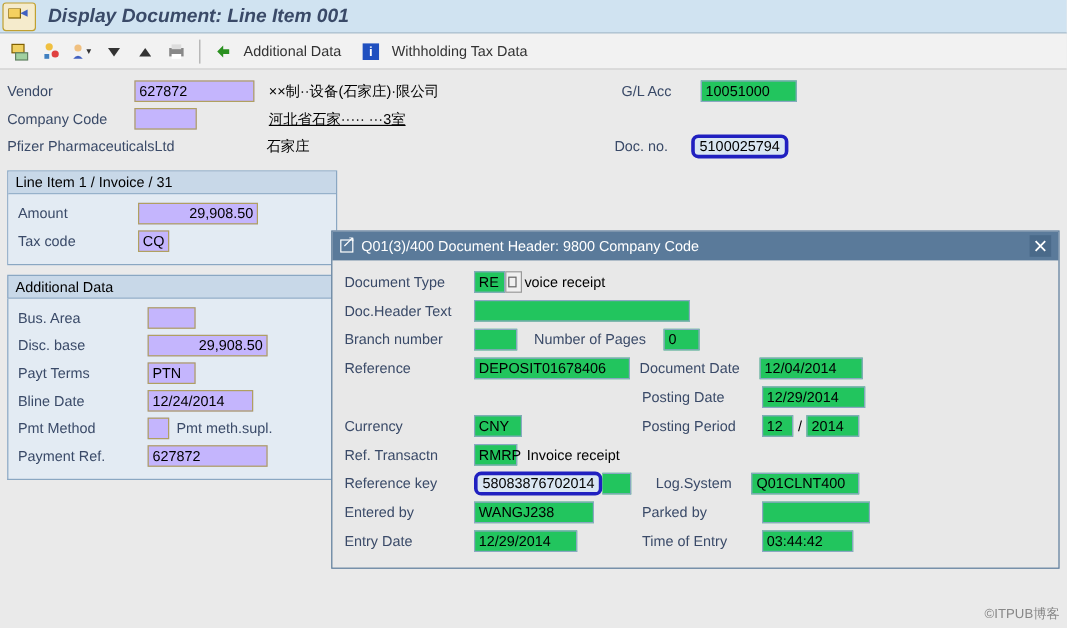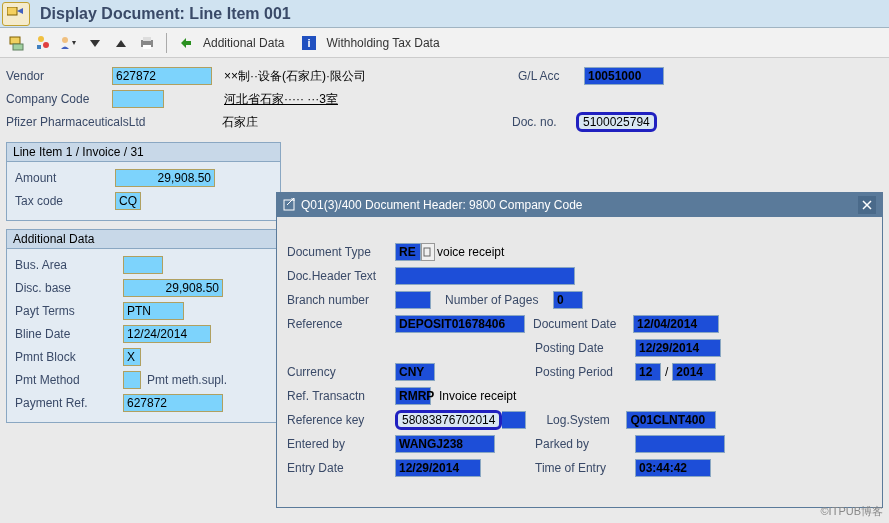--- a/index.html
+++ b/index.html
@@ -1,39 +1,39 @@
 <!DOCTYPE html>
 <html><head>
 <meta charset="utf-8">
 <style>
   * { box-sizing: border-box; font-family: Arial, sans-serif; }
   body { margin: 0; background: #eaeaea; width: 889px; height: 523px; overflow: hidden; font-size: 12px; position: relative; }
   .title-bar { background: #d0e3f1; height: 28px; display: flex; align-items: center; border-bottom: 1px solid #a0b4c2; }
   .title-bar .icon-btn { width: 28px; height: 24px; background: #f5ebcc; border: 1px solid #c0a030; border-radius: 3px; margin: 0 2px; display: flex; align-items: center; justify-content: center; }
-  .title-text { font-weight: bold; font-size: 16px; color: #3a4a68; margin-left: 8px; }
+  .title-text { font-weight: bold; font-style: italic; font-size: 16px; color: #3a4a68; margin-left: 8px; }
   .toolbar { background: #f2f2f2; height: 30px; display: flex; align-items: center; padding: 0 6px; gap: 4px; border-bottom:1px solid #ccc;}
   .tbtn { width: 22px; height: 22px; display:flex;align-items:center;justify-content:center; cursor:pointer;}
   .sep { width: 1px; height: 20px; background: #aaa; margin: 0 4px; }
   .tool-label { font-size: 12px; color: #333; margin-left: 2px; margin-right:10px;}
   .content { padding: 8px 6px; }
   .row { display: flex; align-items: center; margin-bottom: 3px; min-height: 20px; }
   .lbl { color: #3a4a68; }
-  .fld { background: #7dd3fc; border: 1px solid #b0a060; height: 18px; padding: 0 3px; display: inline-flex; align-items: center; }
-  .fld-ro { background: #1d4ed8; border: 1px solid #8aa7c2; height: 18px; padding: 0 3px; display: inline-flex; align-items: center; font-weight: bold; }
+  .fld { background: #c4b5fd; border: 1px solid #b0a060; height: 18px; padding: 0 3px; display: inline-flex; align-items: center; }
+  .fld-ro { background: #22c55e; border: 1px solid #8aa7c2; height: 18px; padding: 0 3px; display: inline-flex; align-items: center; }
   .tab-strip { border: 1px solid #8aa7c2; background:#e3ebf3; margin-top: 10px; }
   .tab-hdr { background: #c8d8e8; border-bottom:1px solid #8aa7c2; padding: 2px 6px; }
   .tab-body { padding: 6px 8px; background:#e3ebf3;}
   .section-title { background: #c8d8e8; border:1px solid #8aa7c2; padding: 2px 6px; margin-top:8px;}
   .section-body { border:1px solid #8aa7c2; border-top:none; background:#e3ebf3; padding: 6px 8px;}
   .highlight-box { border: 3px solid #2020c0; border-radius: 6px; padding: 0 4px; display:inline-block; background:#d9e6f2;}
   
   .dialog { position: absolute; top: 192px; left: 276px; width: 607px; background: #e8e8e8; border: 1px solid #5a7a9a; }
   .dlg-title { background: #5a7a9a; color: white; height: 24px; display: flex; align-items: center; padding: 0 6px; font-size: 12px;}
   .dlg-title .close { margin-left:auto; width:18px;height:18px;background:#4a6a8a;display:flex;align-items:center;justify-content:center;cursor:pointer;}
-  .dlg-body { padding: 25px 10px; }
+  .dlg-body { padding: 8px 10px; }
   .dlg-row { display:flex; align-items:center; margin-bottom:4px; min-height:20px;}
   .watermark { position: absolute; bottom: 4px; right: 6px; color: #888; font-size: 11px; }
   svg { display:block; }
 </style>
 </head>
 <body>
 
 <div class="title-bar">
   <div class="icon-btn">
     <svg width="18" height="14">
@@ -139,29 +139,25 @@
       <div class="row">
           <span class="lbl" style="width:108px">Bus. Area</span>
           <span class="fld" style="width:40px"></span>
         </div>
       <div class="row">
           <span class="lbl" style="width:108px">Disc. base</span>
           <span class="fld" style="width:100px;justify-content:flex-end;">29,908.50</span>
         </div>
       <div class="row">
           <span class="lbl" style="width:108px">Payt Terms</span>
-          <span class="fld" style="width:61px">PTN</span>
+          <span class="fld" style="width:40px">PTN</span>
         </div>
       <div class="row">
           <span class="lbl" style="width:108px">Bline Date</span>
           <span class="fld" style="width:88px">12/24/2014</span>
-        </div>
-      <div class="row">
-          <span class="lbl" style="width:108px">Pmnt Block</span>
-          <span class="fld" style="width:18px">X</span>
         </div>
       <div class="row">
           <span class="lbl" style="width:108px">Pmt Method</span>
           <span class="fld" style="width:18px"></span>
           <span class="lbl" style="margin-left:6px">Pmt meth.supl.</span>
         </div>
       <div class="row">
           <span class="lbl" style="width:108px">Payment Ref.</span>
           <span class="fld" style="width:100px">627872</span>
         </div>

